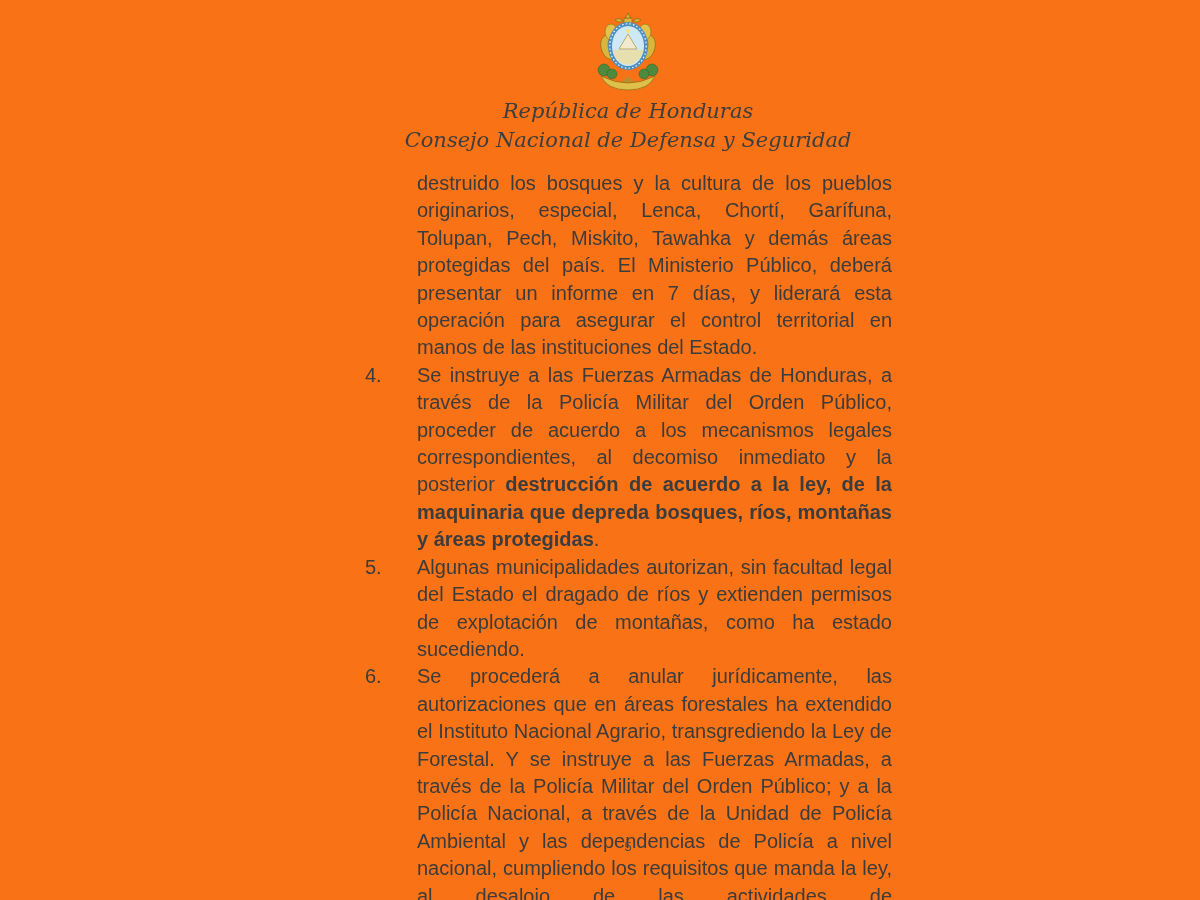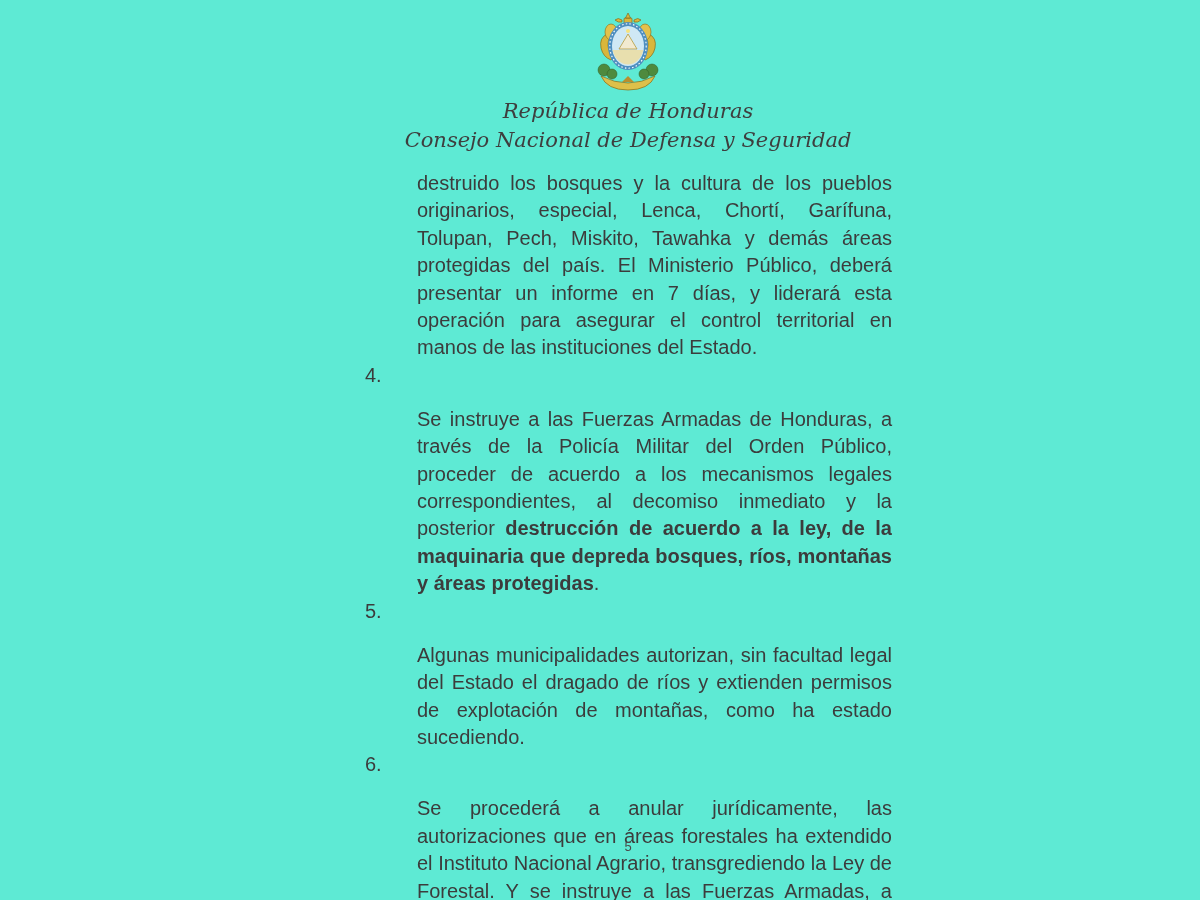--- a/index.html
+++ b/index.html
@@ -6,21 +6,21 @@
   html, body { margin: 0; padding: 0; }
   body {
     width: 1200px; height: 900px;
     background: #ffffff;
     font-family: "Liberation Sans", sans-serif;
     color: #3c3c3c;
   }
   .page {
     position: relative;
     width: 1200px; height: 900px;
-    background: #5eead4;
+    background: #f97316;
     overflow: hidden;
   }
   .emblem-wrap {
     position: absolute;
     top: 12px; left: 593px;
     width: 70px; height: 84px;
   }
   .hdr {
     position: absolute;
     left: 28px; width: 1200px;
@@ -39,21 +39,21 @@
     font-size: 20px;
     line-height: 27.4px;
     color: #3c3c3c;
   }
   .cont-para {
     margin: 0 0 0 52px;
     text-align: justify;
   }
   .list-item { display: flex; }
   .item-number { flex: 0 0 52px; width: 52px; }
-  .item-text { flex: 1; text-align: justify; margin-top: 44px; }
+  .item-text { flex: 1; text-align: justify; }
   .item-text.justify-last { text-align-last: justify; }
   .item-text b { font-weight: bold; }
   .page-number {
     position: absolute;
     top: 839px; left: 28px; width: 1200px;
     text-align: center;
     font-size: 13px;
     color: #4a4a4a;
   }
 </style>

